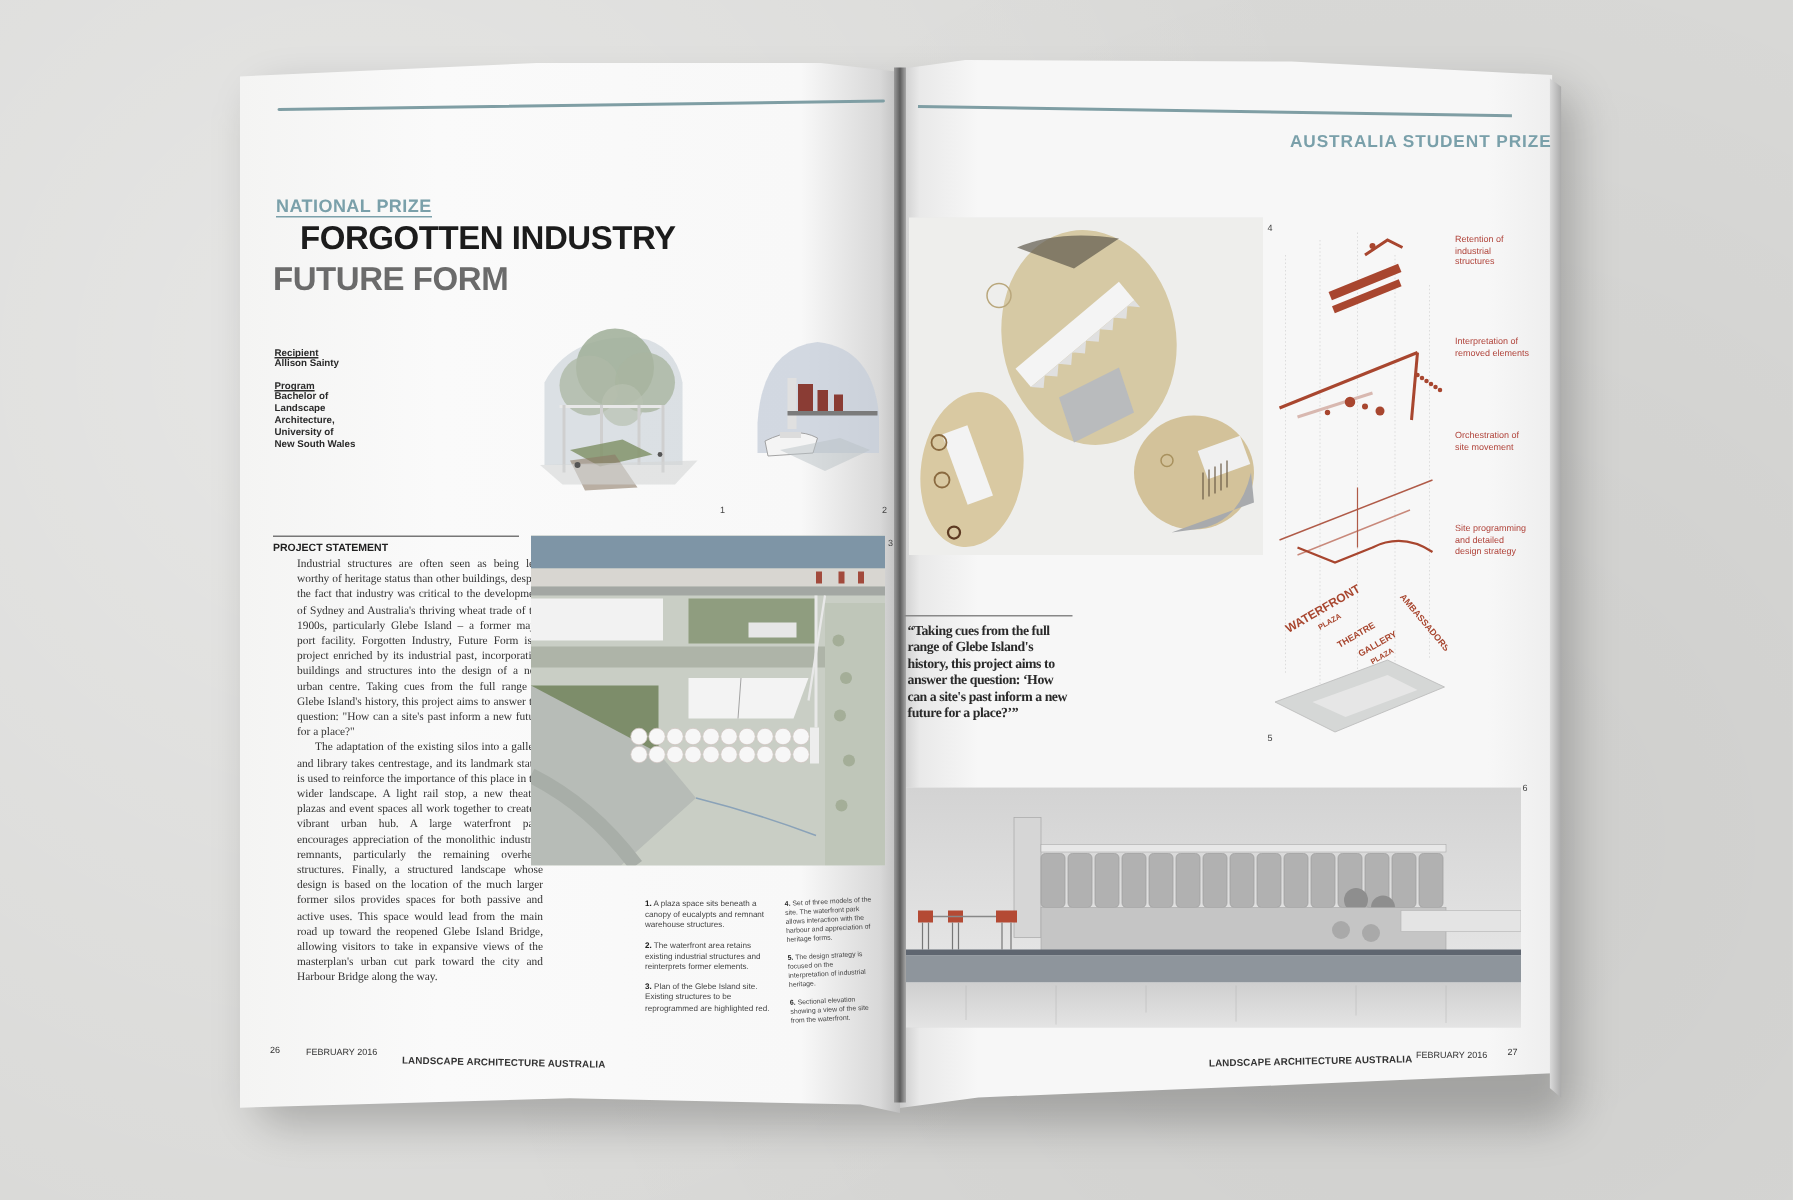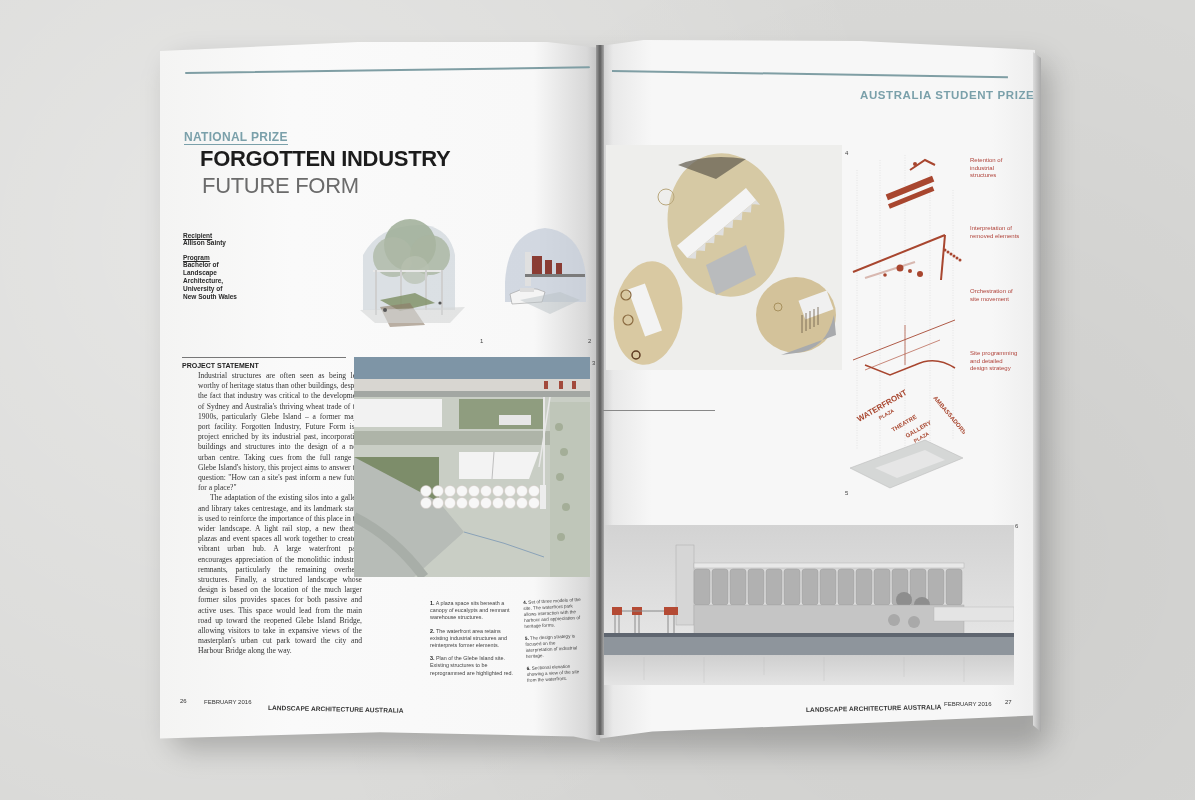--- a/index.html
+++ b/index.html
@@ -57,23 +57,22 @@
   .kicker {
     left: 184px; top: 130px; font-size: 12px; font-weight: bold; color: #7aa0aa;
     letter-spacing: 0.3px; border-bottom: 1px solid #7aa0aa; padding-bottom: 0;
   }
   .title1 {
     left: 182px; top: 146px; font-size: 22px; font-weight: bold; color: #1c1c1c;
     letter-spacing: -0.3px;
     margin-left: 18px;
   }
   .title2 {
-    left: 182px; top: 173px; font-size: 22px; font-weight: normal; color: #6b6b6b;
+    left: 182px; top: 173px; font-size: 22px; font-weight: bold; color: #6b6b6b;
     letter-spacing: -0.3px;
-    margin-left: 20px;
   }
 
   .meta-label { font-size: 6.5px; font-weight: bold; color: #2a2a2a; text-decoration: underline; }
   .meta-val { font-size: 6.5px; font-weight: bold; color: #2a2a2a; line-height: 8px; }
 
   .ps-rule { left: 182px; top: 357px; width: 164px; height: 1px; background: #777; }
   .ps-head { left: 182px; top: 362px; font-size: 7px; font-weight: bold; color: #222; }
   .body-text {
     left: 198px; top: 371px; width: 164px;
     font-family: "Liberation Serif", serif; font-size: 7.6px; line-height: 10.2px; color: #333;
@@ -299,20 +298,21 @@
           <line x1="204" y1="166" x2="204" y2="184"></line>
           <line x1="208" y1="164" x2="208" y2="182"></line>
           <line x1="212" y1="162" x2="212" y2="180"></line>
         </g>
       <circle cx="172" cy="162" r="4" fill="none" stroke="#a8915e" stroke-width="1"></circle>
     </svg>
   </div>
   <div class="abs fig-num" style="left:845px; top:150px;">4</div>
 
   <div class="abs quote-rule"></div>
+  <div class="abs quote">“Taking cues from the full range of Glebe Island's history, this project aims to answer the question: ‘How can a site's past inform a new future for a place?’”</div>
 
   <div class="abs img-axo">
     <svg width="120" height="340" viewBox="0 0 120 340">
       <g stroke="#c9c9c9" stroke-width="0.4" stroke-dasharray="1 1.5">
         <line x1="12" y1="20" x2="12" y2="300"></line>
           <line x1="35" y1="10" x2="35" y2="310"></line>
         <line x1="60" y1="5" x2="60" y2="320"></line>
           <line x1="85" y1="20" x2="85" y2="310"></line>
         <line x1="108" y1="40" x2="108" y2="290"></line>
       </g>

